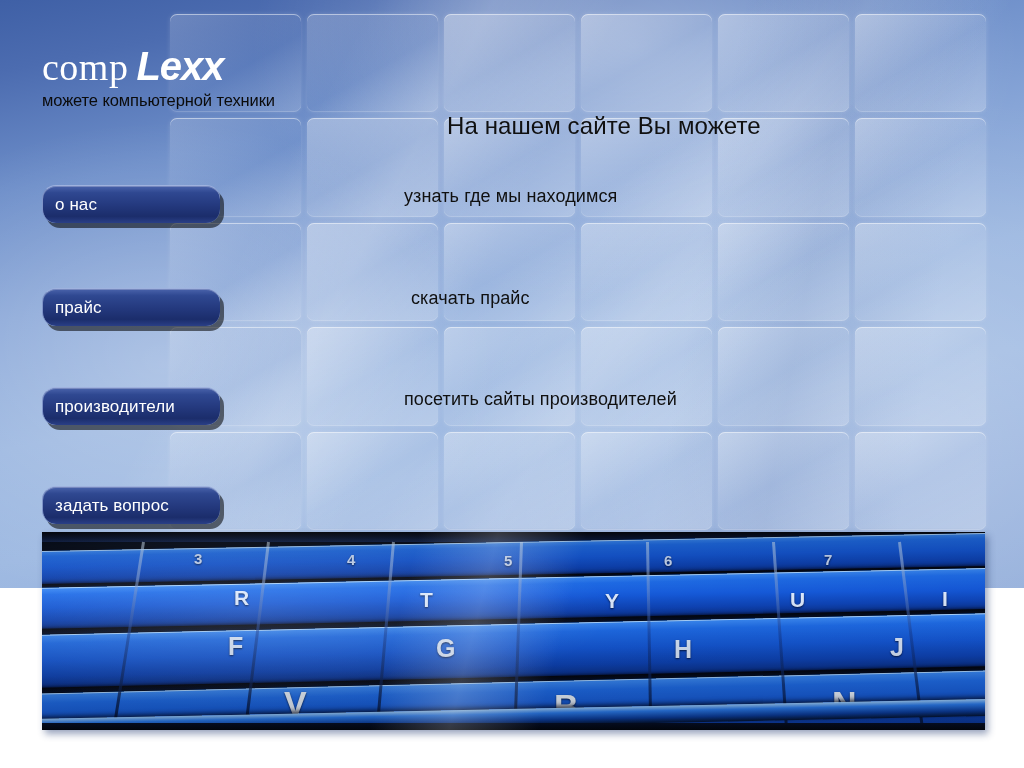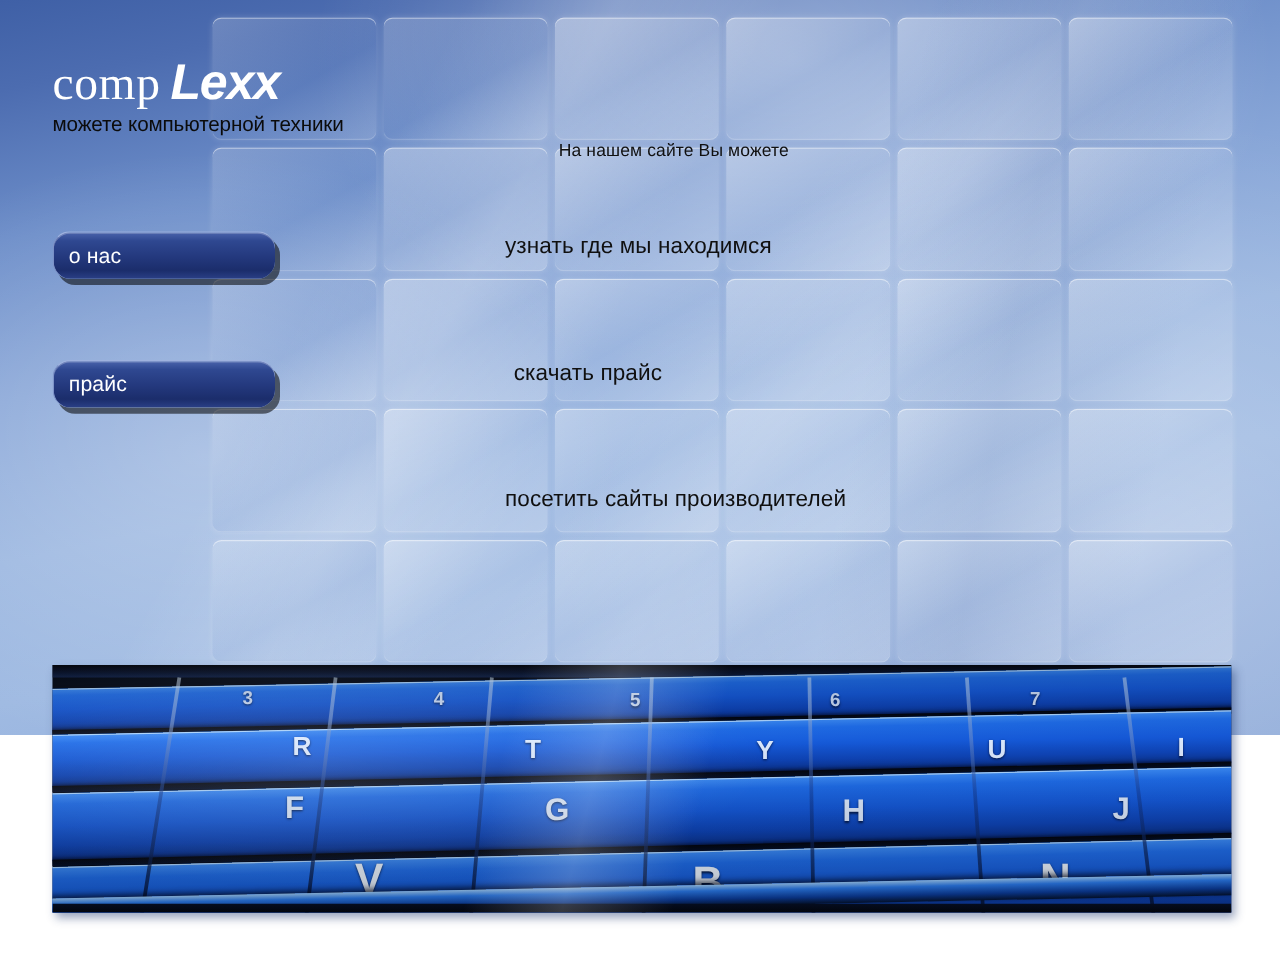--- a/index.html
+++ b/index.html
@@ -128,21 +128,21 @@
   #nav-3 { top:486px; }
 
   
   .copy-line {
     position:absolute;
     color:#101010;
     font-size:18px;
     white-space:nowrap;
     letter-spacing:0.1px;
   }
-  #copy-0 { left:447px; top:112px; font-size:14px; }
+  #copy-0 { left:447px; top:112px; font-size:24px; }
   #copy-1 { left:404px; top:186px; }
   #copy-2 { left:411px; top:288px; }
   #copy-3 { left:404px; top:389px;text-align:center; }
 
   
   #keyboard-photo {
     position:absolute;
     left:42px; top:532px;
     width:943px; height:198px;
     overflow:hidden;
@@ -265,20 +265,26 @@
     </div>
     <div id="logo-tagline">можете компьютерной техники</div>
   </div>
 
   <div class="nav-button" id="nav-0">
     <span>о  нас</span>
   </div>
   <div class="nav-button" id="nav-1">
     <span>прайс</span>
   </div>
+  <div class="nav-button" id="nav-2">
+    <span>производители</span>
+  </div>
+  <div class="nav-button" id="nav-3">
+    <span>задать вопрос</span>
+  </div>
 
   <div class="copy-line" id="copy-0">На нашем сайте Вы можете</div>
   <div class="copy-line" id="copy-1">узнать где мы находимся</div>
   <div class="copy-line" id="copy-2">скачать прайс</div>
   <div class="copy-line" id="copy-3">посетить сайты производителей</div>
 
   <div id="keyboard-photo">
     <div id="kb-inner">
       <div class="kb-bezel-top"></div>
 

